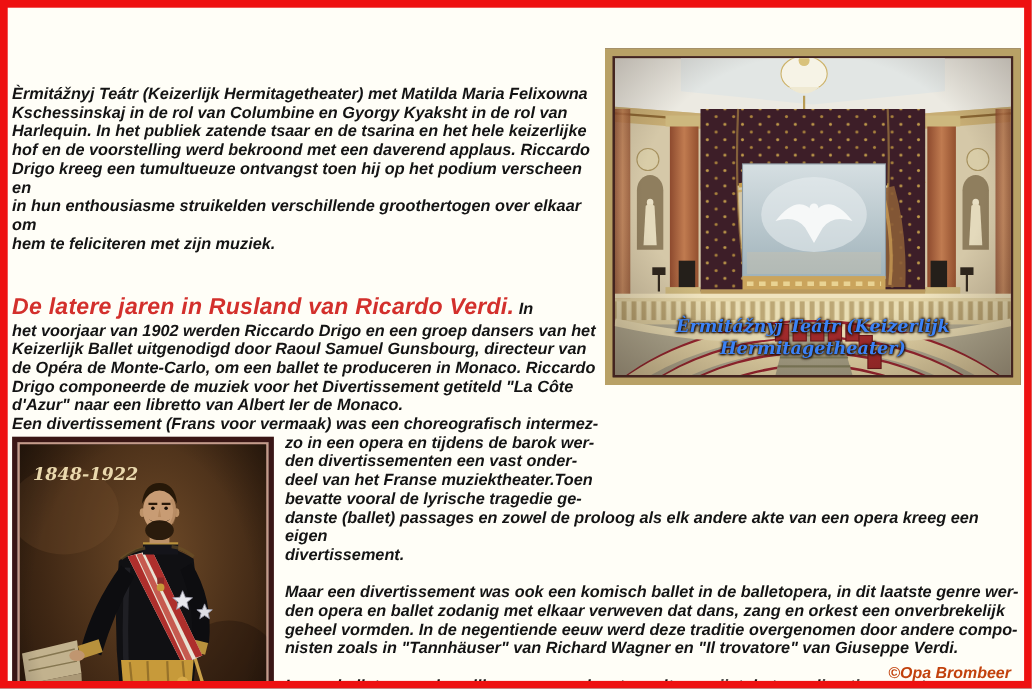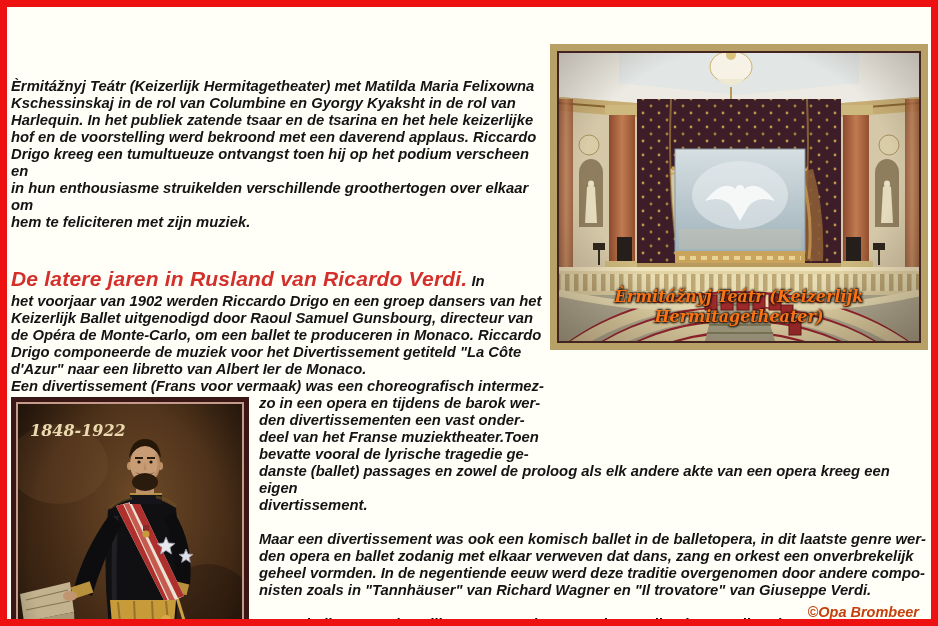--- a/index.html
+++ b/index.html
@@ -20,21 +20,21 @@
   .fig{white-space:normal;font-size:0;line-height:0;display:block;}
   .theater-fig{
     float:right;width:378px;height:306px;margin:0 0 6px 8px;box-sizing:border-box;
     border:7px solid #b8a166;background:#3a241c;position:relative;
     box-shadow:0 0 0 1px #d9c897 inset;
   }
   .theater-inner{width:100%;height:100%;border:2px solid #432420;box-sizing:border-box;position:relative;}
   .theater-caption{
     position:absolute;left:0;right:0;bottom:14px;text-align:center;
     font-family:"DejaVu Serif",serif;font-style:italic;font-weight:bold;
-    font-size:16px;line-height:20px;color:#f97316;
+    font-size:16px;line-height:20px;color:#3b82f6;
     text-shadow:1px 1px 2px #241408,-1px 1px 2px #241408,1px -1px 2px #241408;
   }
   .portrait-fig{
     float:left;width:238px;height:338px;margin:2px 10px 2px 0;box-sizing:border-box;
     border:5px solid #3a1615;position:relative;display:inline-block;
   }
   .portrait-inner{width:100%;height:100%;border:2px solid #c49a8a;box-sizing:border-box;background:#2a1810;}
   .credit{
     position:absolute;right:12px;top:597px;
     font-family:"Liberation Sans",sans-serif;font-style:italic;font-weight:bold;

